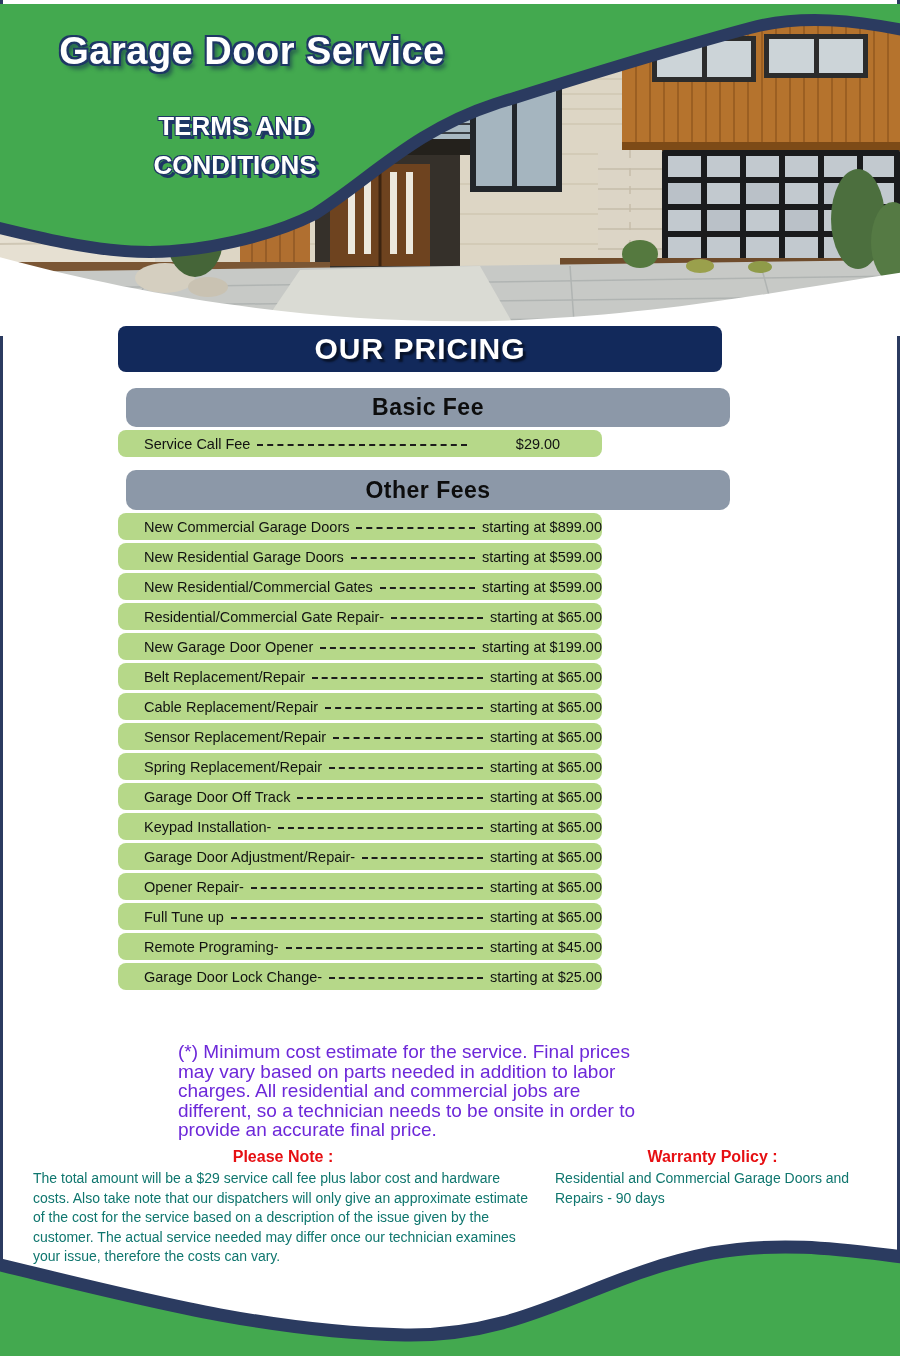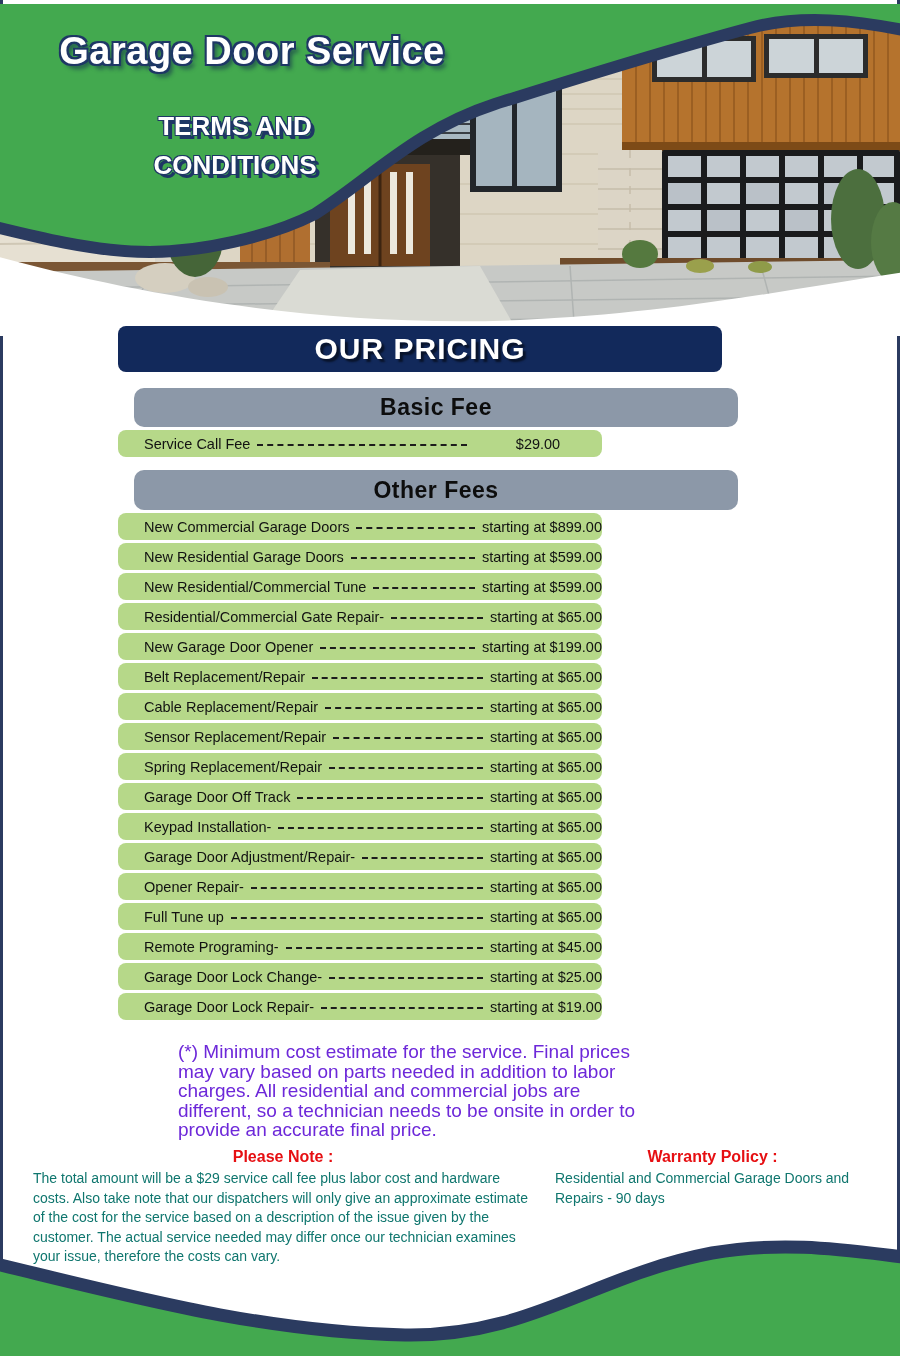--- a/index.html
+++ b/index.html
@@ -30,21 +30,21 @@
   .pricing{position:absolute; left:118px; top:0; width:604px; z-index:1;}
   .pricing-title-bar{
     position:absolute; top:326px; left:0; width:604px; height:46px;
     background:#12295b; border-radius:8px; display:flex; align-items:center; justify-content:center;
   }
   .pricing-title-bar span{
     color:#fff; font-size:30px; font-weight:700; letter-spacing:1px;
     text-shadow:3px 3px 2px rgba(0,0,0,.55);
   }
   .section-bar{
-    position:absolute; left:16px; width:604px; background:#8c98a8; border-radius:10px;
+    position:absolute; left:8px; width:604px; background:#8c98a8; border-radius:10px;
     display:flex; align-items:center; justify-content:center;
   }
   .section-bar.basic{top:388px; height:39px;}
   .section-bar.other{top:470px; height:40px;}
   .section-bar span{color:#0d0d0d; font-size:23px; font-weight:700; letter-spacing:.5px;}
 
   .fee-row{
     width:484px; height:27px; background:#b6d889; border-radius:8px;
     display:flex; align-items:center; padding:0; box-sizing:border-box;
     font-size:14.5px; color:#121212;
@@ -280,21 +280,21 @@
           <span class="fee-label">New Commercial Garage Doors</span>
           <span class="leader"></span>
           <span class="fee-price">starting at $899.00</span>
         </div>
       <div class="fee-row">
           <span class="fee-label">New Residential Garage Doors</span>
           <span class="leader"></span>
           <span class="fee-price">starting at $599.00</span>
         </div>
       <div class="fee-row">
-          <span class="fee-label">New Residential/Commercial Tune</span>
+          <span class="fee-label">New Residential/Commercial Gates</span>
           <span class="leader"></span>
           <span class="fee-price">starting at $599.00</span>
         </div>
       <div class="fee-row">
           <span class="fee-label">Residential/Commercial Gate Repair-</span>
           <span class="leader"></span>
           <span class="fee-price">starting at $65.00</span>
         </div>
       <div class="fee-row">
           <span class="fee-label">New Garage Door Opener</span>
@@ -348,25 +348,20 @@
         </div>
       <div class="fee-row">
           <span class="fee-label">Remote Programing-</span>
           <span class="leader"></span>
           <span class="fee-price">starting at $45.00</span>
         </div>
       <div class="fee-row">
           <span class="fee-label">Garage Door Lock Change-</span>
           <span class="leader"></span>
           <span class="fee-price">starting at $25.00</span>
-        </div>
-      <div class="fee-row">
-          <span class="fee-label">Garage Door Lock Repair-</span>
-          <span class="leader"></span>
-          <span class="fee-price">starting at $19.00</span>
         </div>
     </div>
   </div>
 
   <div class="disclaimer">(*) Minimum cost estimate for the service. Final prices may vary based on parts needed in addition to labor charges. All residential and commercial jobs are different, so a technician needs to be onsite in order to provide an accurate final price.</div>
 
   <div class="note-left">
     <div class="note-heading">Please Note :</div>
     <div class="note-body">The total amount will be a $29 service call fee plus labor cost and hardware costs. Also take note that our dispatchers will only give an approximate estimate of the cost for the service based on a description of the issue given by the customer. The actual service needed may differ once our technician examines your issue, therefore the costs can vary.</div>
   </div>

